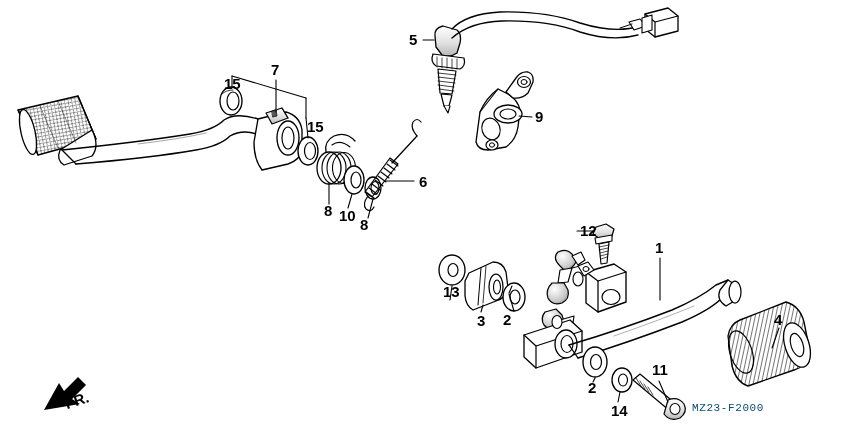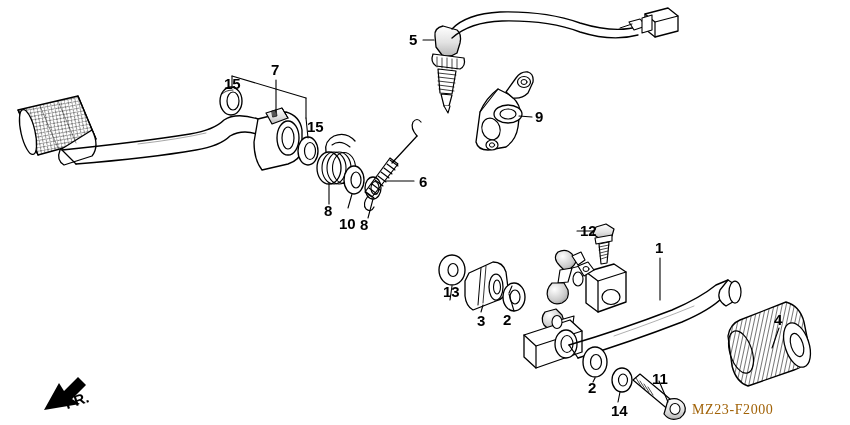--- a/index.html
+++ b/index.html
@@ -28,24 +28,24 @@
     font-family: "Liberation Sans", sans-serif;
     font-weight: bold;
     font-size: 15px;
     color: #000000;
     line-height: 1;
     white-space: nowrap;
     user-select: none;
   }
   .part-number-text {
     position: absolute;
-    font-family: Liberation Serif, serif;
-    font-size: 14px;
+    font-family: Liberation Mono, monospace;
+    font-size: 11px;
     letter-spacing: 0.6px;
-    color: #a16207;
+    color: #0c4a6e;
     white-space: nowrap;
   }
   .fr-text {
     position: absolute;
     font-family: "Liberation Sans", sans-serif;
     font-weight: bold;
     font-size: 15px;
     color: #000000;
     transform: rotate(-18deg);
     transform-origin: left bottom;
@@ -364,22 +364,22 @@
   <div class="callout-label" style="left:655px;  top:240px;">1</div>
   <div class="callout-label" style="left:503px;  top:312px;">2</div>
   <div class="callout-label" style="left:588px;  top:380px;">2</div>
   <div class="callout-label" style="left:477px;  top:313px;">3</div>
   <div class="callout-label" style="left:774px;  top:312px;">4</div>
   <div class="callout-label" style="left:409px;  top:32px;">5</div>
   <div class="callout-label" style="left:419px;  top:174px;">6</div>
   <div class="callout-label" style="left:271px;  top:62px;">7</div>
   <div class="callout-label" style="left:324px;  top:203px;">8</div>
   <div class="callout-label" style="left:535px;  top:109px;">9</div>
-  <div class="callout-label" style="left:339px;  top:216px;">10</div>
-  <div class="callout-label" style="left:652px;  top:371px;">11</div>
+  <div class="callout-label" style="left:339px;  top:208px;">10</div>
+  <div class="callout-label" style="left:652px;  top:362px;">11</div>
   <div class="callout-label" style="left:580px;  top:223px;">12</div>
   <div class="callout-label" style="left:443px;  top:284px;">13</div>
   <div class="callout-label" style="left:611px;  top:403px;text-align:right;">14</div>
   <div class="callout-label" style="left:224px;  top:76px;">15</div>
   <div class="callout-label" style="left:307px;  top:119px;">15</div>
   <div class="callout-label" style="left:360px;  top:217px;">8</div>
 
   <div class="fr-text" style="left:68px; top:395px;">FR.</div>
 
   <div class="part-number-text" style="left:692px; top:402px;">MZ23-F2000</div>

